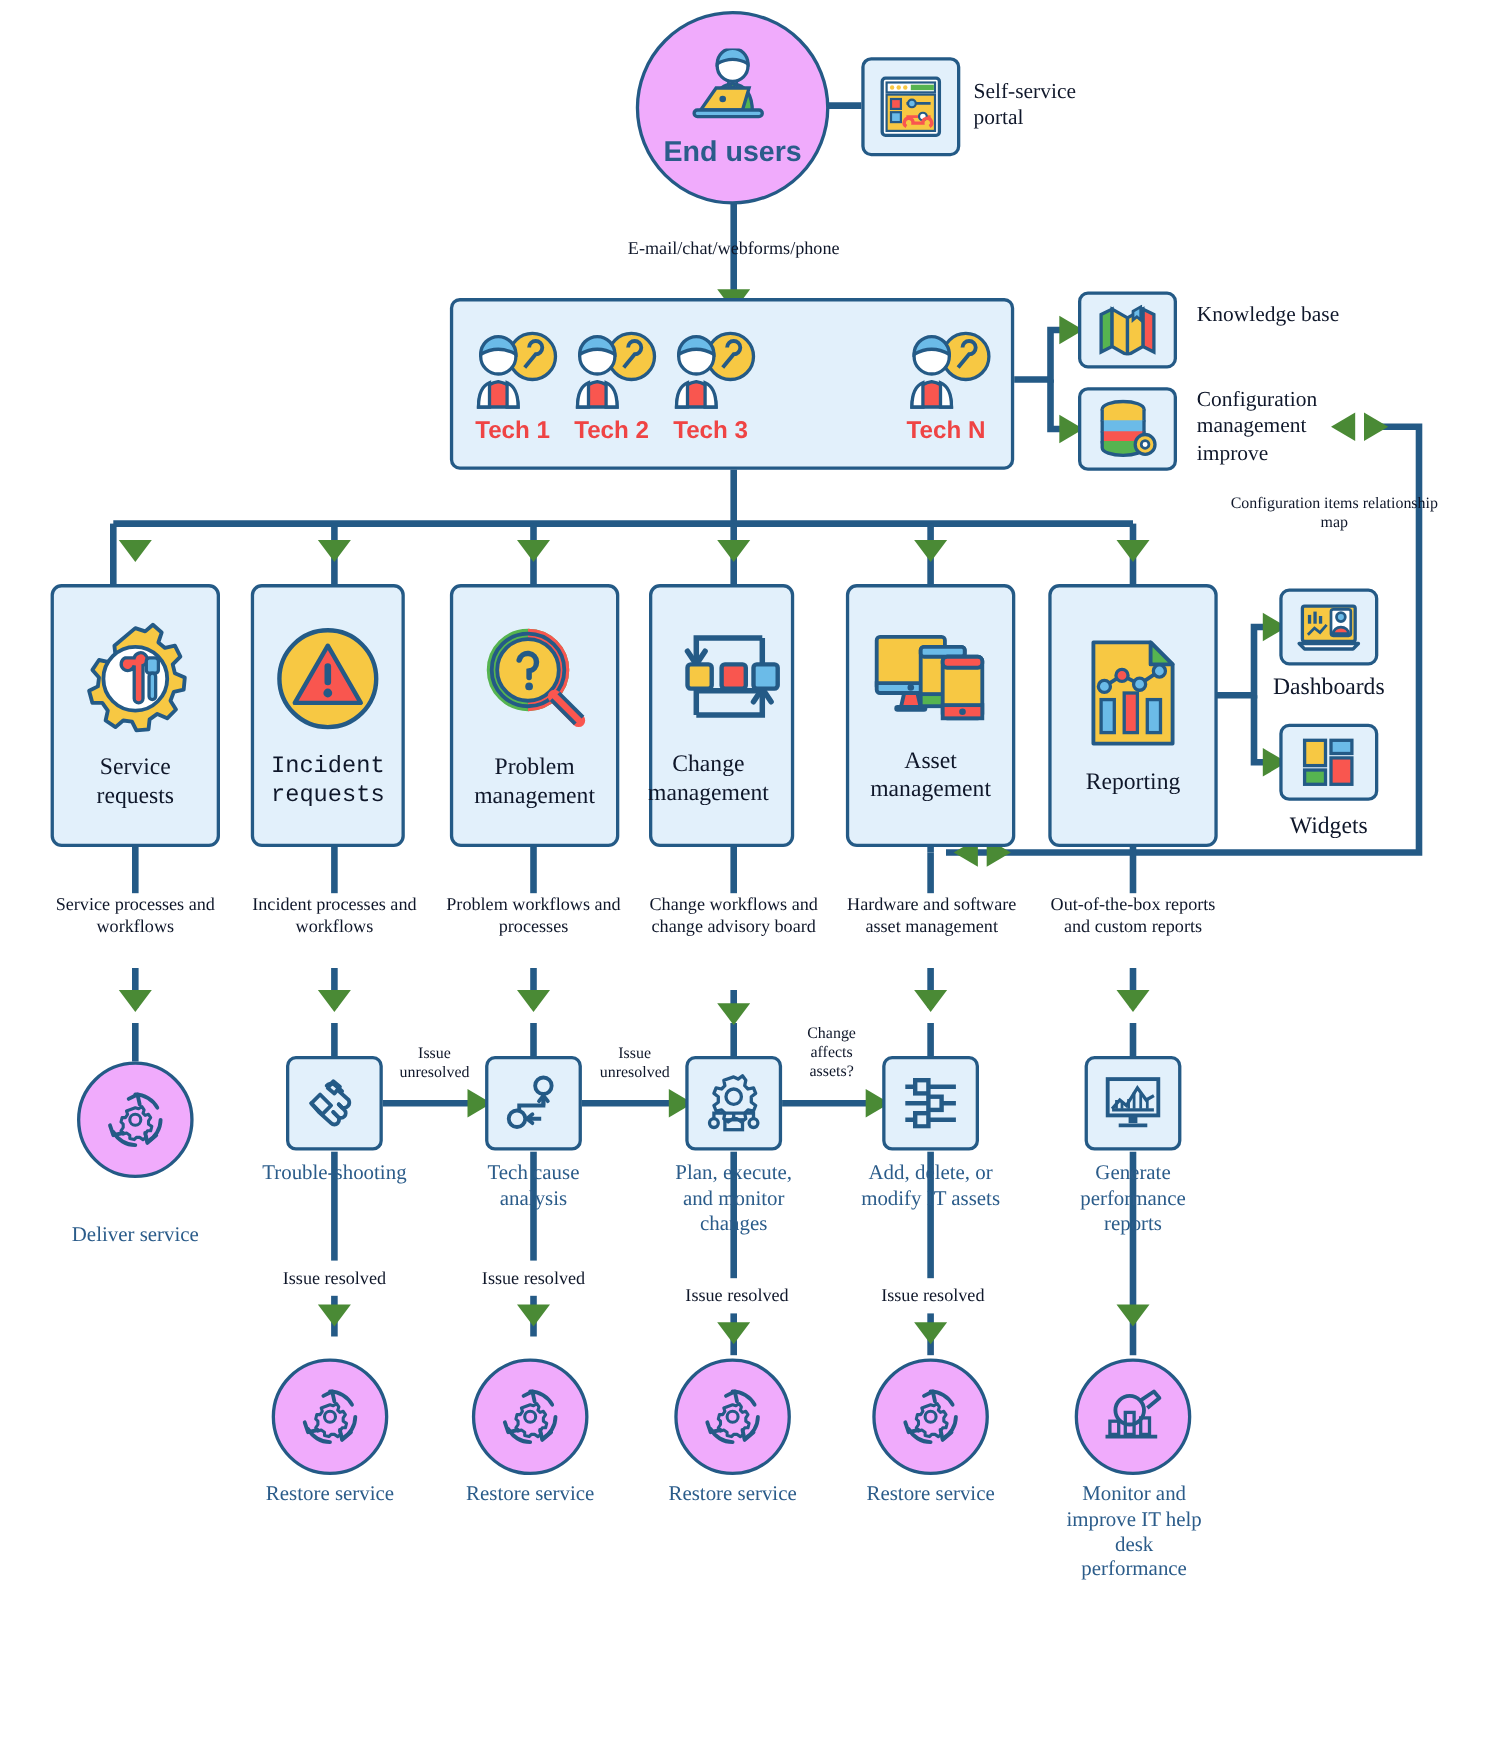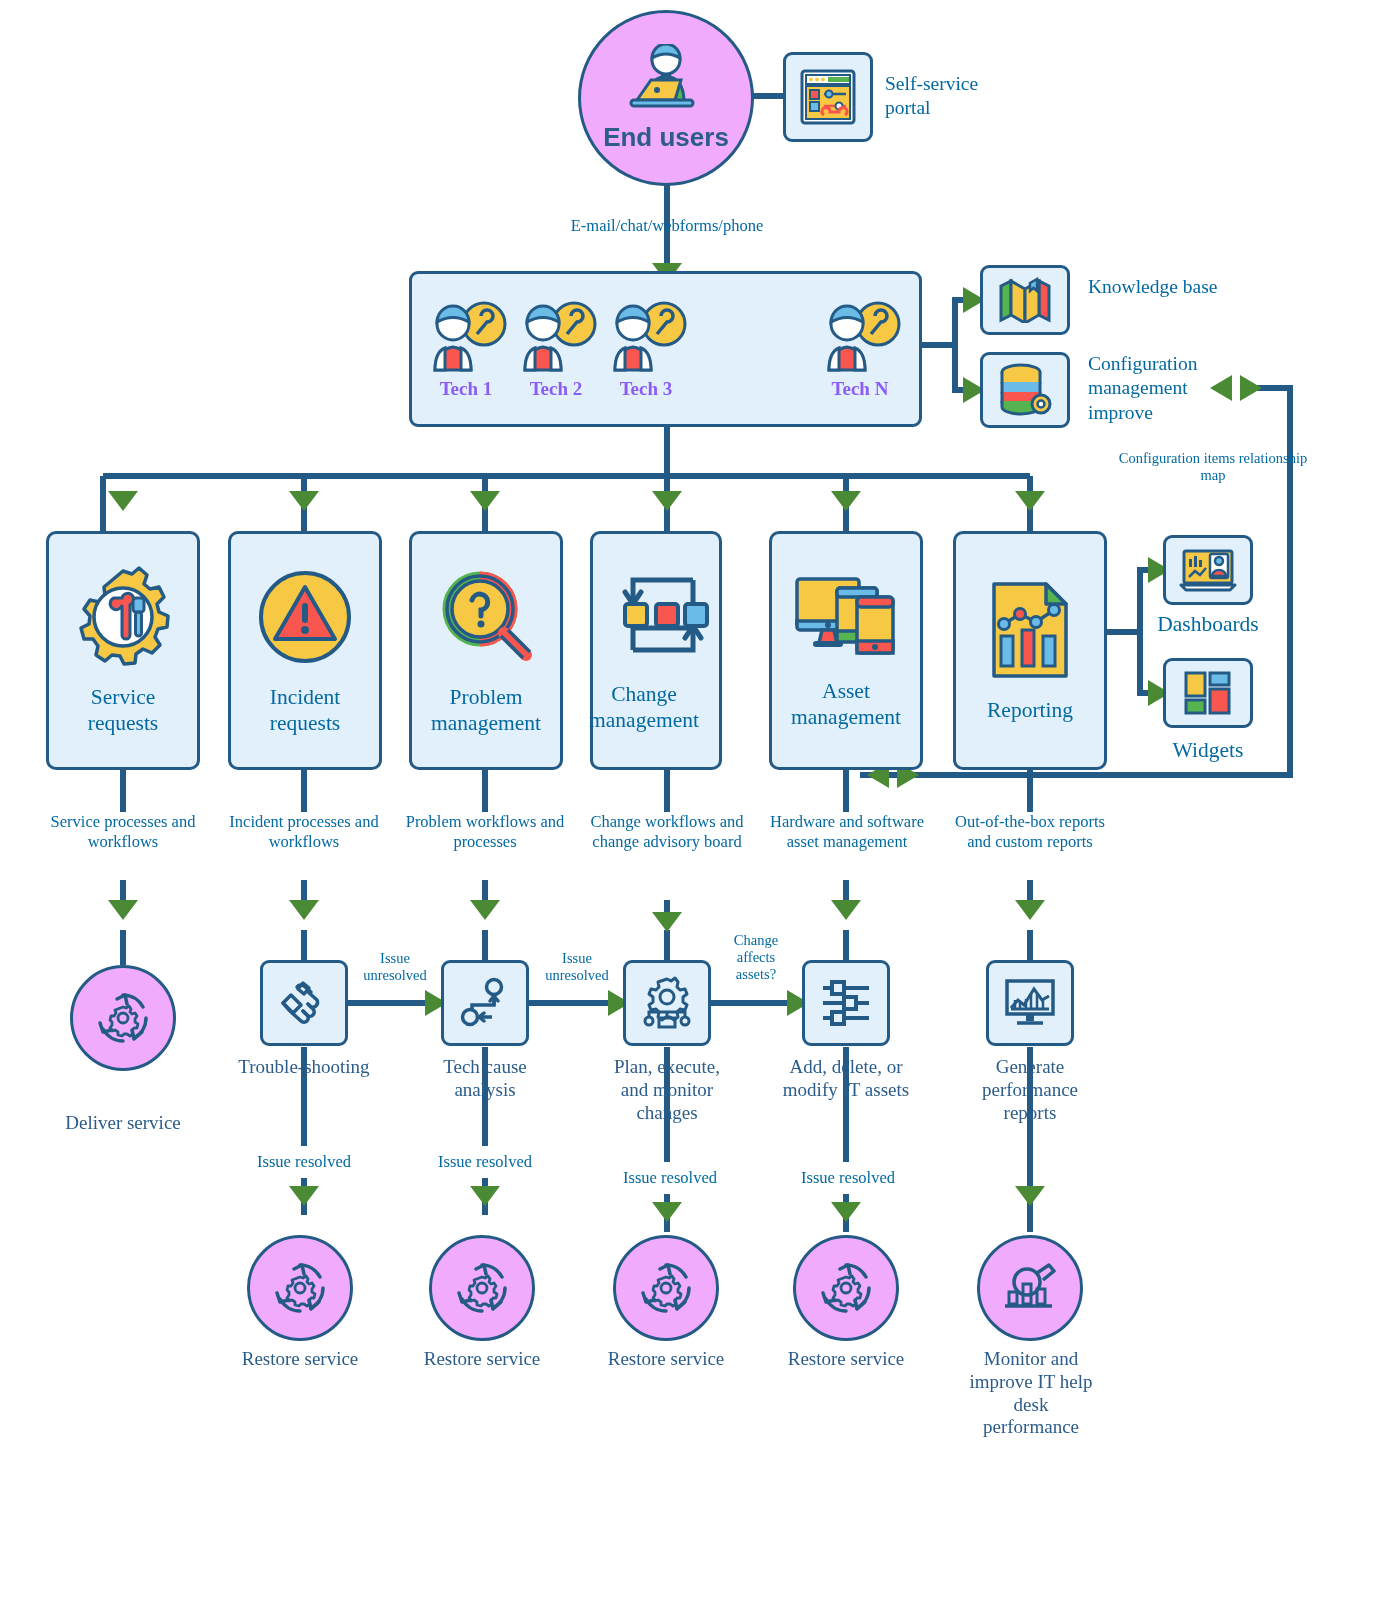--- a/index.html
+++ b/index.html
@@ -17,28 +17,28 @@
   .circ{
     background:#f0abfc;border:3px solid #245a86;border-radius:50%;
     display:flex;align-items:center;justify-content:center;
   }
   .sbox{
     background:#e2f0fb;border:3px solid #245a86;border-radius:9px;
     display:flex;align-items:center;justify-content:center;
   }
 
   
-  .lbl{position:absolute;text-align:center;color:#0369a1;line-height:1.18;}
+  .lbl{position:absolute;text-align:center;color:#0f172a;line-height:1.18;}
   .cap{font-size:21.5px;}
   .cap-blue{font-size:19px;color:#2b5c8a;line-height:1.2;}
   .side{font-size:19.5px;text-align:left;line-height:1.25;}
   .edge{font-size:16.5px;line-height:1.2;}
   .edge-sm{font-size:14.5px;line-height:1.18;}
   .bigcap{font-size:26px;font-family:"Liberation Sans","DejaVu Sans",sans-serif;font-weight:bold;color:#2b5c8a;}
-  .techname{font-size:19px;font-family:Liberation Serif, serif;font-weight:bold;color:#8b5cf6;text-align:center;}
+  .techname{font-size:22px;font-family:Liberation Sans, sans-serif;font-weight:bold;color:#ef4444;text-align:center;}
 
   .tech{position:absolute;width:96px;}
   .tech .art{height:74px;display:flex;align-items:flex-end;justify-content:center;}
 </style>
 </head>
 <body>
 
 <div id="stage">
 
   <svg id="wires" viewBox="0 0 1374 1600">
@@ -280,21 +280,21 @@
     <svg width="108" height="104" viewBox="0 0 108 104">
       <path d="M54,6 l9,3 l7,-6 l8,7 l-3,9 l6,5 l9,-2 l5,10 l-7,7 l2,8 l9,4 l-1,11 l-9,2 l-3,8 l5,8 l-8,8 l-9,-4 l-7,5 l-1,9 l-11,1 l-4,-8 l-8,-1 l-7,6 l-9,-6 l2,-9 l-5,-7 l-9,0 l-3,-11 l8,-4 l1,-8 l-6,-7 l6,-9 l9,2 l6,-6 l-1,-9 z" fill="#f7c843" stroke="#245a86" stroke-width="3.5" stroke-linejoin="round"></path>
       <circle cx="54" cy="52" r="29" fill="#fff" stroke="#245a86" stroke-width="3.5"></circle>
       <path d="M45,33 a6,6 0 1 0 8,7 l0,30 a4,4 0 0 0 8,0 l0,-30 a6,6 0 1 0 -8,-7 z" fill="#f9564f" stroke="#245a86" stroke-width="3"></path>
       <rect x="64" y="33" width="11" height="14" rx="3" fill="#6bbbe8" stroke="#245a86" stroke-width="3"></rect>
       <rect x="66.5" y="47" width="6" height="24" rx="3" fill="#6bbbe8" stroke="#245a86" stroke-width="3"></rect>
     </svg>
     <div class="lbl cap" style="position:static;width:130px;margin-top:16px;">Service requests</div>
   </div>
 
-  <div class="node rbox" style="left:228px;top:531px;width:154px;height:239px;">
+  <div class="node rbox" style="left:228px;top:531px;width:140px;height:239px;font-family:Liberation Mono, monospace;">
     <svg width="104" height="104" viewBox="0 0 104 104">
       <circle cx="52" cy="52" r="44" fill="#f7c843" stroke="#245a86" stroke-width="4"></circle>
       <path d="M52,22 L82,74 H22 Z" fill="#f9564f" stroke="#245a86" stroke-width="4" stroke-linejoin="round"></path>
       <rect x="49" y="38" width="6" height="20" rx="3" fill="#245a86"></rect>
       <circle cx="52" cy="65" r="4" fill="#245a86"></circle>
     </svg>
     <div class="lbl cap" style="position:static;width:130px;margin-top:16px;">Incident requests</div>
   </div>
 
   <div class="node rbox" style="left:409px;top:531px;width:154px;height:239px;">

